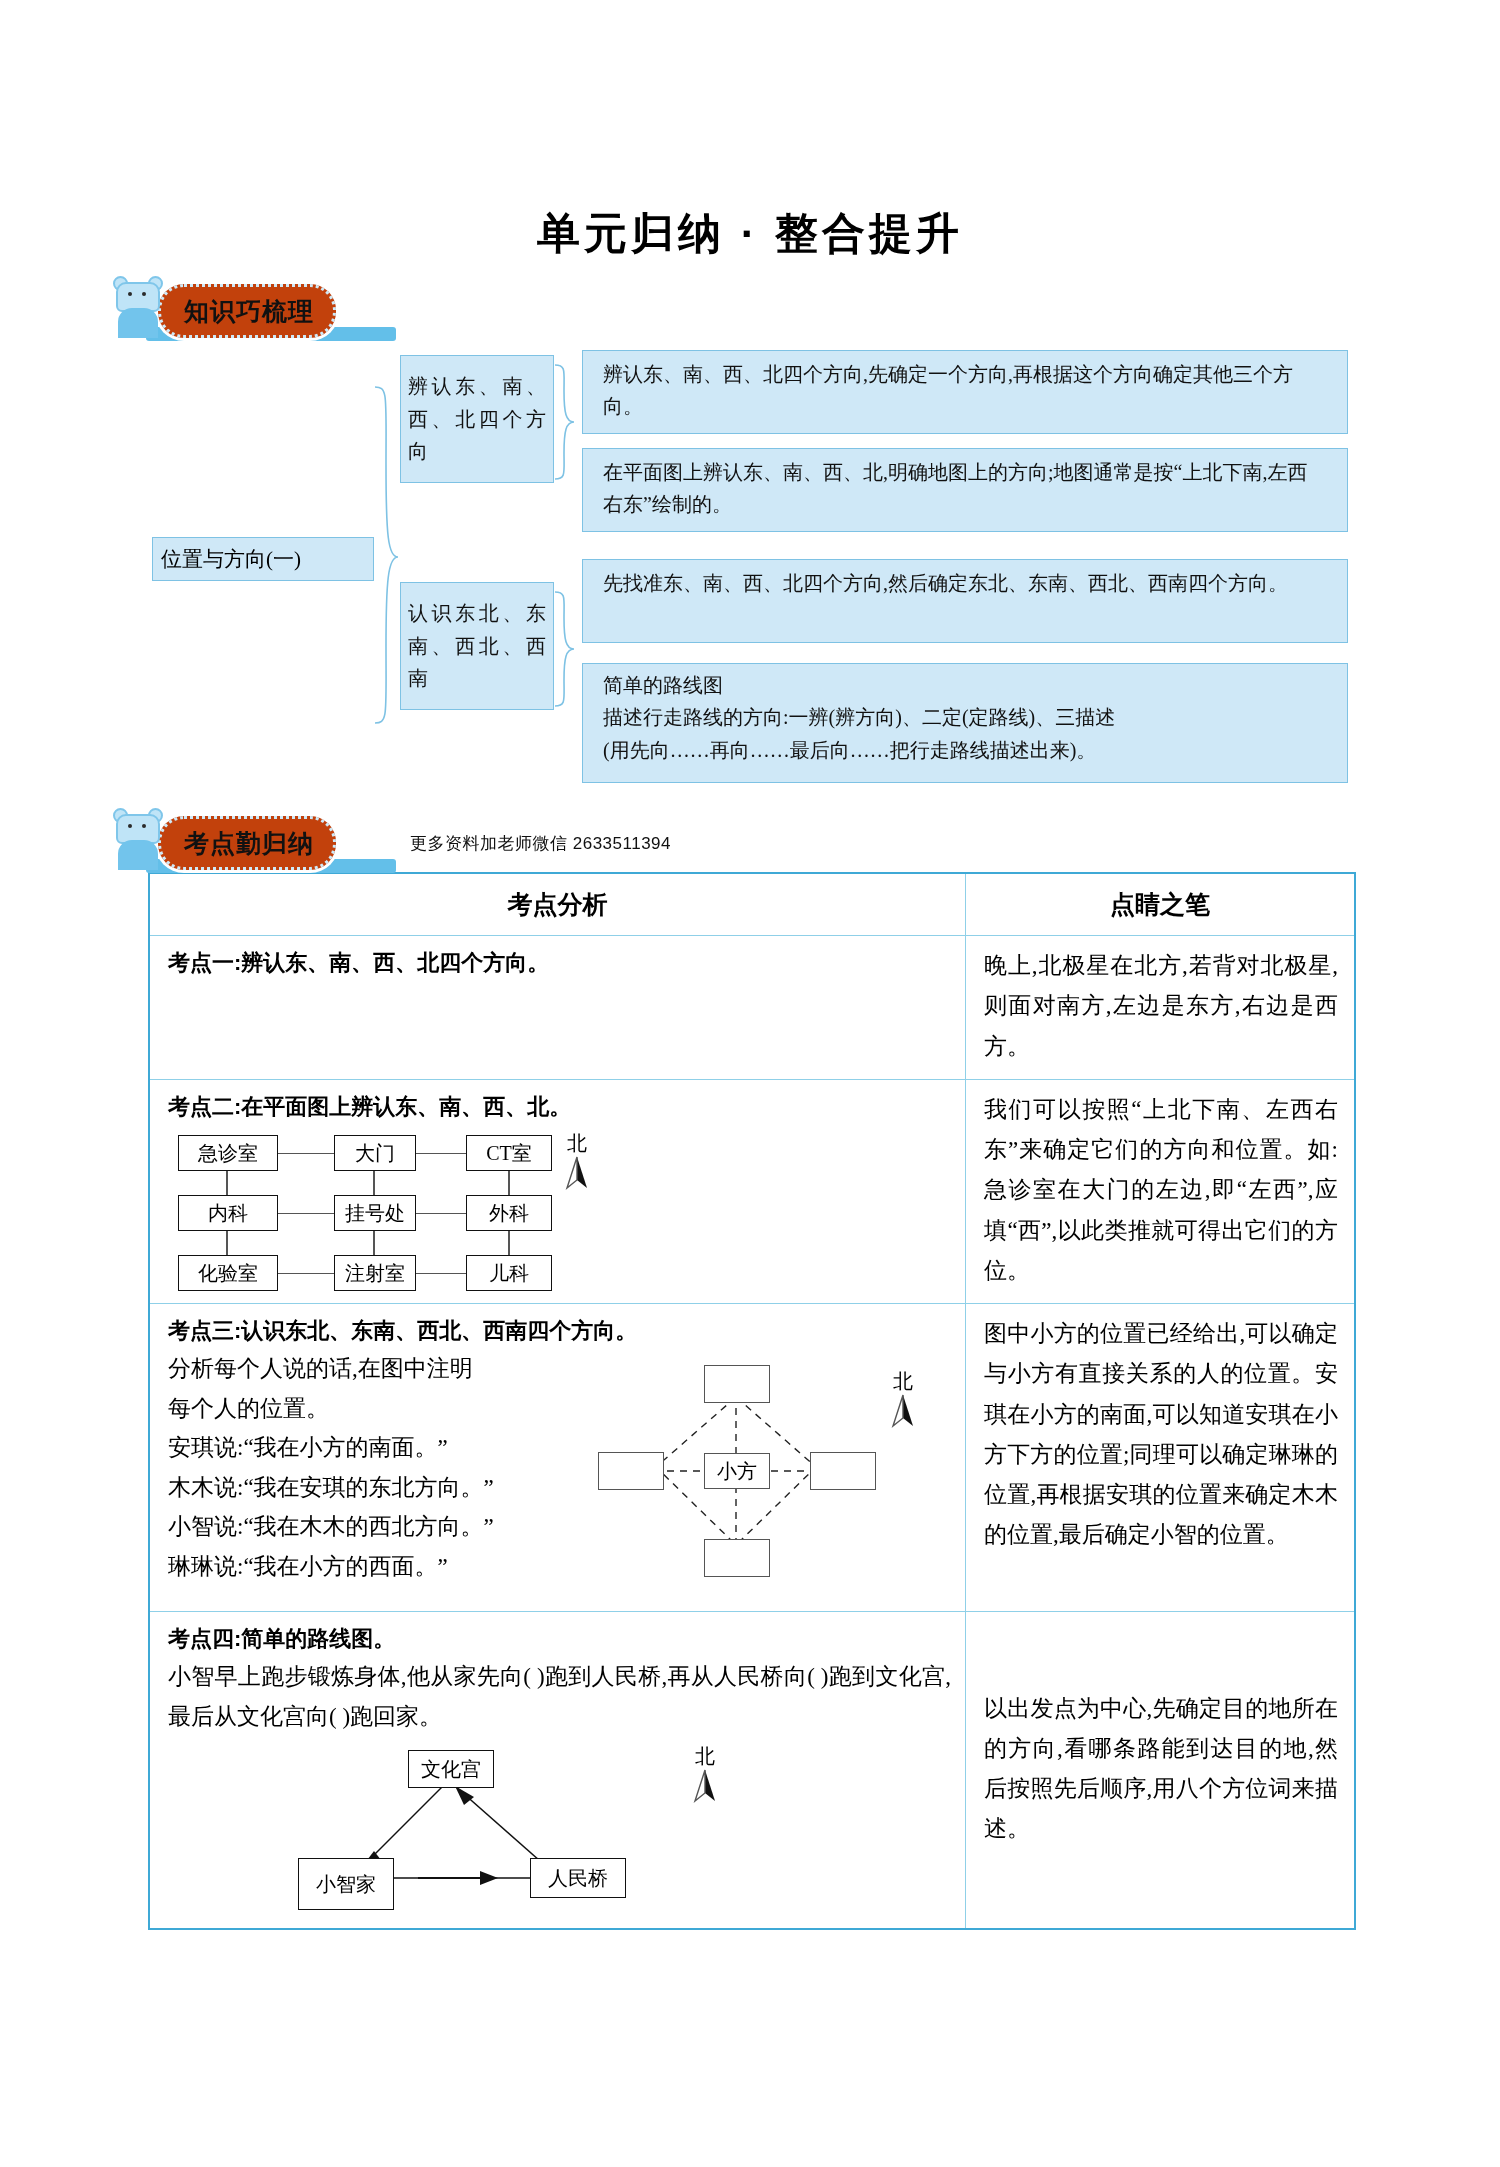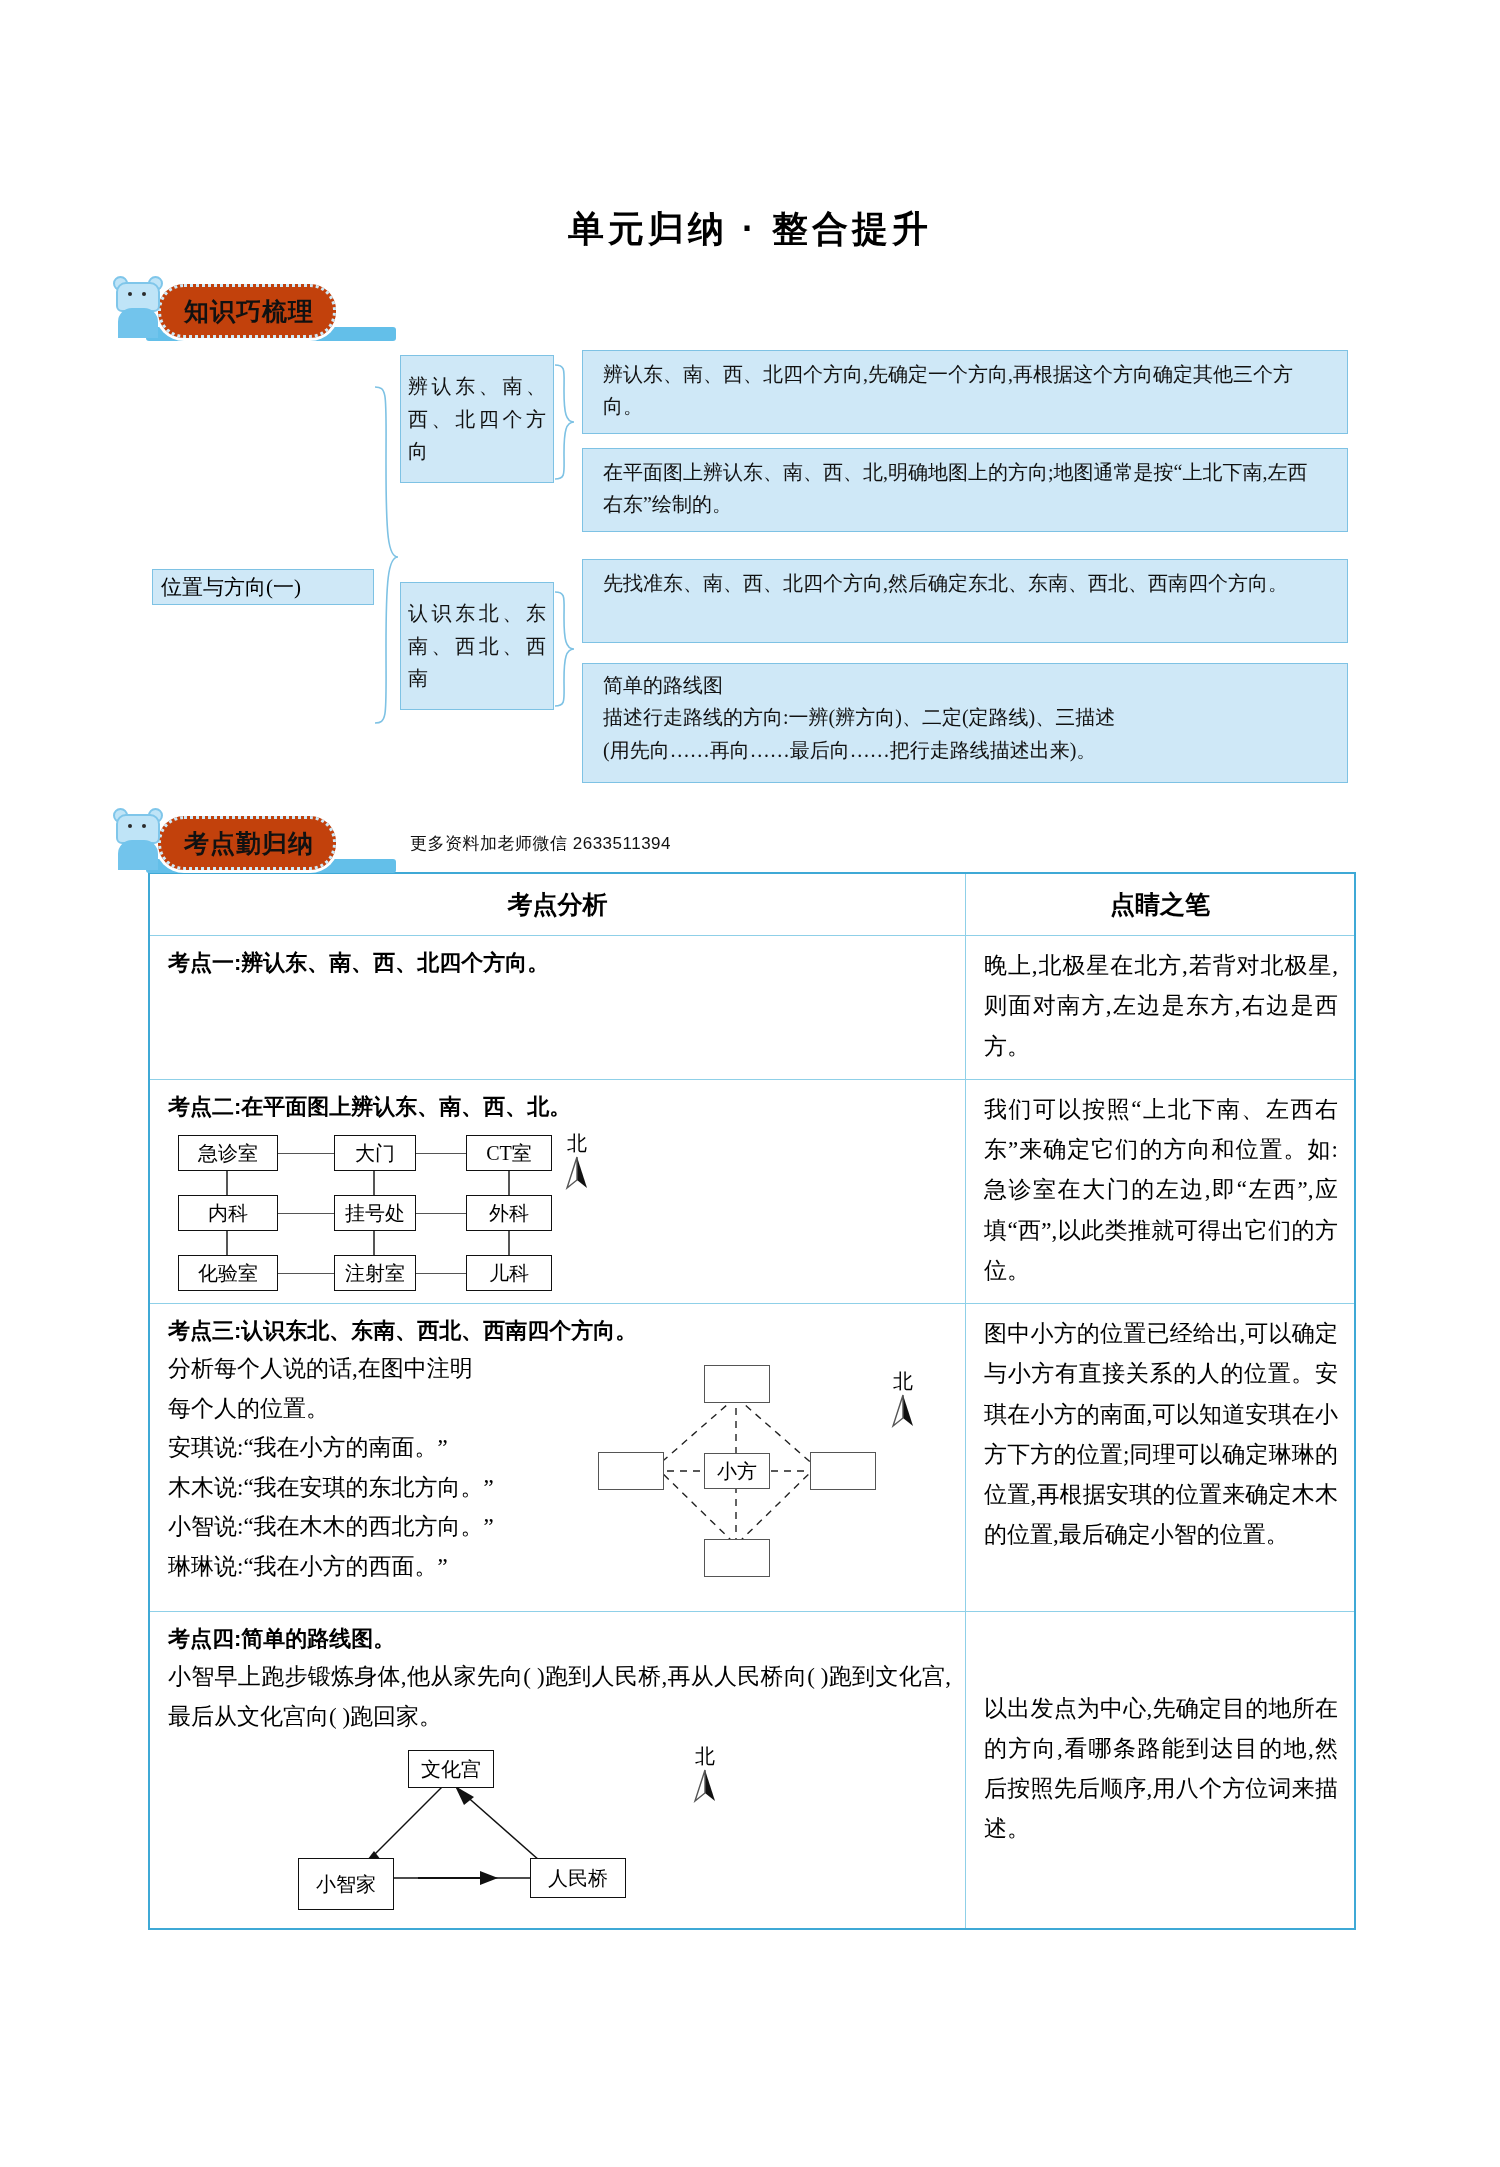--- a/index.html
+++ b/index.html
@@ -8,21 +8,21 @@
     font-family:"Liberation Serif","DejaVu Serif",serif;
     color:#000;position:relative;overflow:hidden;
   }
   .page{position:relative;width:1500px;height:2167px;}
 
   
   .page-title{
     position:absolute;left:0;right:0;top:205px;
     text-align:center;
     font-family:"Liberation Sans","DejaVu Sans",sans-serif;
-    font-weight:bold;font-size:36px;letter-spacing:4px;
+    font-weight:bold;font-size:43px;letter-spacing:4px;
   }
 
   
   .badge{position:absolute;display:flex;align-items:flex-end;}
   .badge .bear{
     position:relative;width:52px;height:58px;flex:0 0 auto;z-index:3;
   }
   .badge .bear .head{
     position:absolute;left:4px;top:2px;width:44px;height:30px;
     background:#bfe4f7;border-radius:10px 10px 6px 6px;
@@ -163,21 +163,21 @@
       <div class="body"></div>
     </div>
     <div class="cloud">
       <span>知识巧梳理</span>
     </div>
     <div class="underbar" style="width:250px;"></div>
   </div>
 
   <div class="mindmap" style="left:0;top:0;width:1500px;height:800px;">
 
-    <div class="mm-root" style="left:152px;top:537px;width:222px;height:36px;display:flex;align-items:center;margin-top:32px;">位置与方向(一)</div>
+    <div class="mm-root" style="left:152px;top:537px;width:222px;height:44px;display:flex;align-items:center;">位置与方向(一)</div>
 
     <div class="brace" style="left:374px;top:385px;">
       <svg width="26" height="340" viewBox="0 0 26 340" fill="none" stroke="#7ec2e4" stroke-width="1.6">
         <path d="M1 2 C 14 2, 12 10, 12 80 C 12 150, 14 172, 24 172 C 14 172, 12 196, 12 262 C 12 330, 14 338, 1 338"></path>
       </svg>
     </div>
 
     <div class="mm-box node" style="left:400px;top:355px;width:154px;height:128px;">
       <span>辨认东、南、西、北四个方向</span>
     </div>

